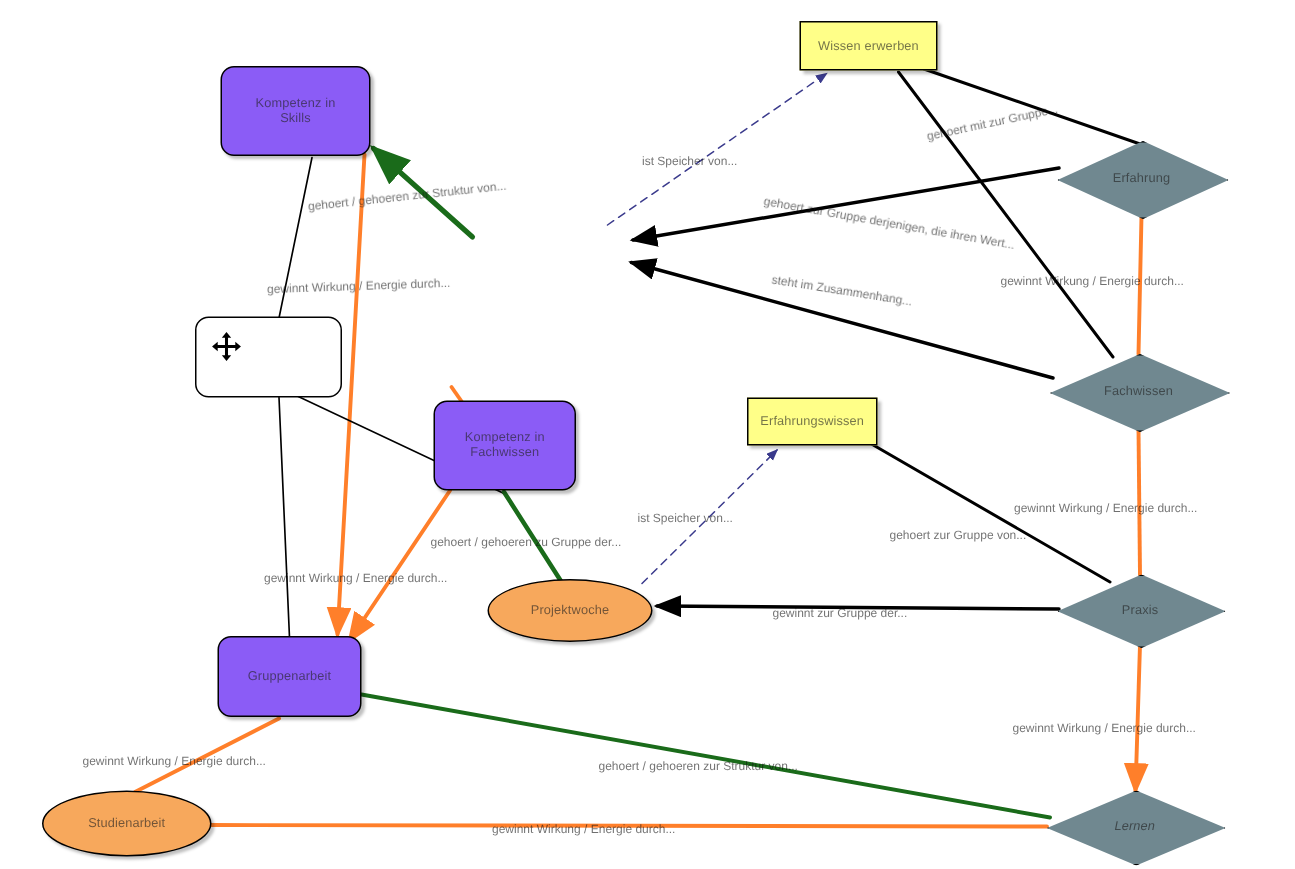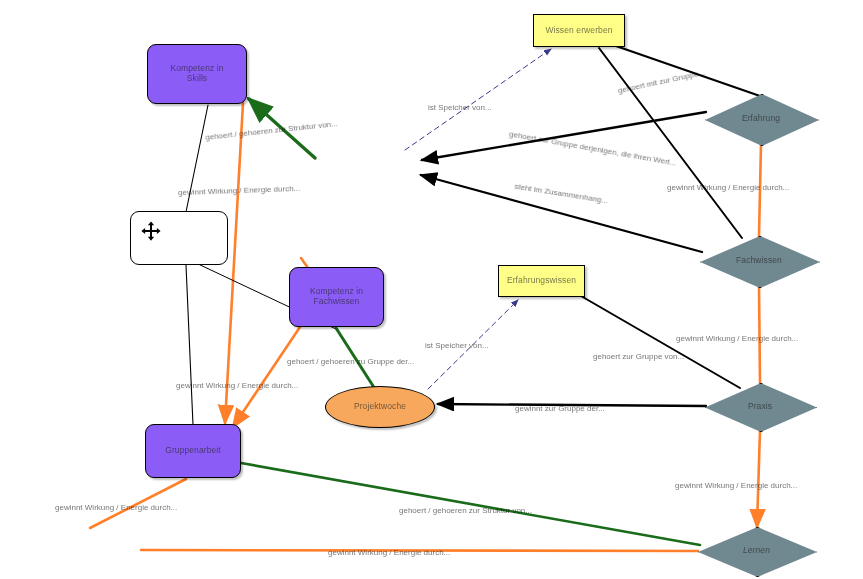--- a/index.html
+++ b/index.html
@@ -129,20 +129,23 @@
 
   <div class="node n-diamond" style="left:705px;top:383px;width:110px;height:47px;">
     <span class="dshape"></span>
     <span class="lbl">Praxis</span>
   </div>
 
   <div class="node n-rect-green" style="left:145px;top:424px;width:96px;height:54px;">
     <span class="lbl">Gruppenarbeit</span>
   </div>
 
+  <div class="node n-ellipse" style="left:28px;top:527px;width:113px;height:44px;">
+    <span class="lbl">Studienarbeit</span>
+  </div>
 
   <div class="node n-diamond" style="left:698px;top:527px;width:117px;height:48px;font-style:italic;">
     <span class="dshape"></span>
     <span class="lbl">Lernen</span>
   </div>
 
   <div class="edge-label" style="left:205px;top:126px;transform:rotate(-6deg);">gehoert / gehoeren zur Struktur von...</div>
   <div class="edge-label" style="left:178px;top:186px;transform:rotate(-2deg);">gewinnt Wirkung / Energie durch...</div>
   <div class="edge-label" style="left:428px;top:103px;">ist Speicher von...</div>
   <div class="edge-label" style="left:617px;top:77px;transform:rotate(-12deg);">gehoert mit zur Gruppe...</div>

